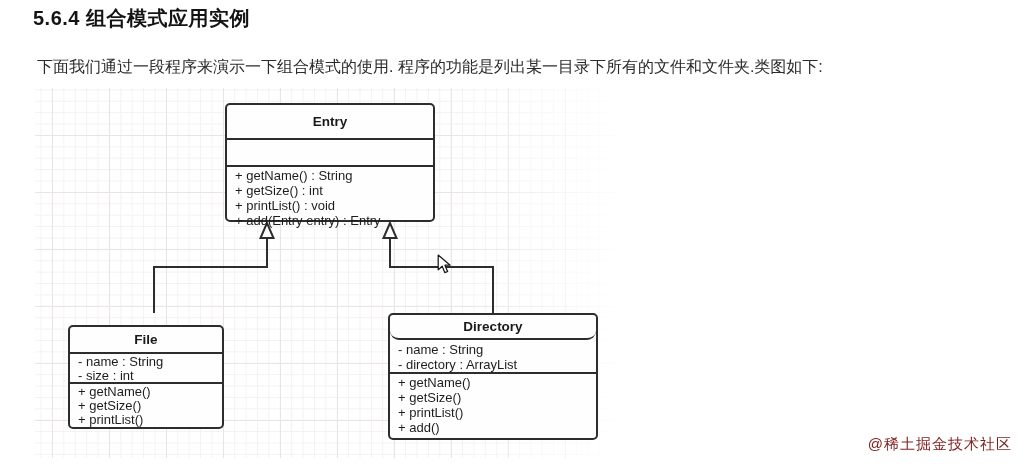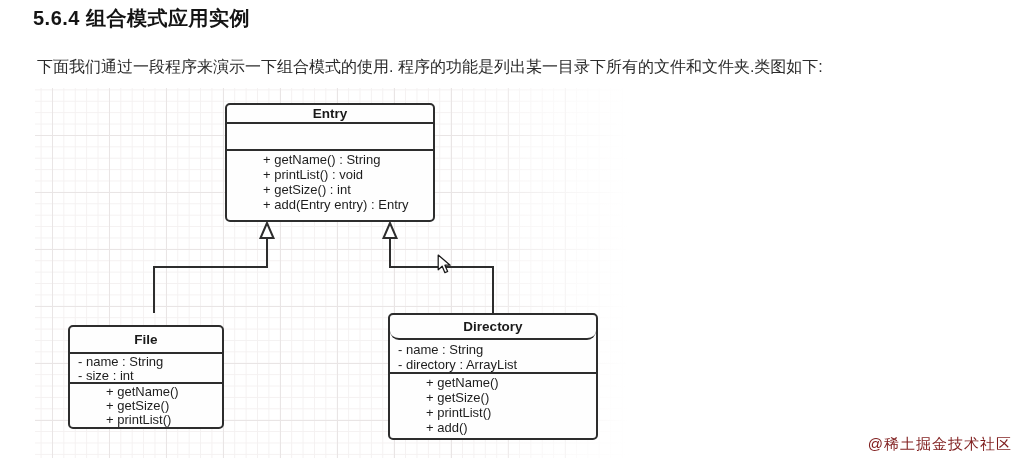--- a/index.html
+++ b/index.html
@@ -38,24 +38,24 @@
   .uml {
     position: absolute; background: #fefefe;
     border: 2px solid #2d2d2d; border-radius: 5px;
   }
   .uml-title {
     font-weight: 700; font-size: 13.5px; color: #1a1a1a;
     display: flex; align-items: center; justify-content: center;
     border-bottom: 2px solid #2d2d2d;
   }
   .uml-attrs { border-bottom: 2px solid #2d2d2d; padding: 1px 6px 0 8px; overflow: hidden; }
-  .uml-methods { padding: 1px 6px 0 8px; overflow: hidden; margin-left: 28px; }
+  .uml-methods { padding: 1px 6px 0 8px; overflow: hidden; }
   .member { font-size: 13px; line-height: 15px; white-space: nowrap; color: #1d1d1d; }
   .class-entry { left: 190px; top: 15px; width: 210px; height: 119px; }
-  .class-entry .uml-title { height: 19px; text-align: center; }
+  .class-entry .uml-title { height: 35px; text-align: center; }
   .class-entry .uml-attrs { height: 27px; }
   .class-file { left: 33px; top: 237px; width: 156px; height: 104px; }
   .class-file .uml-title { height: 27px; }
   .class-file .uml-attrs { height: 30px; }
   .class-file .member { line-height: 14px; }
   .class-directory { left: 353px; top: 225px; width: 210px; height: 127px; }
   .class-directory .uml-title { height: 25px; border-radius: 9px; }
   .class-directory .uml-attrs { height: 34px; padding-top: 2px; }
   .cursor { position: absolute; left: 402px; top: 166px; width: 15px; height: 21px; }
   .watermark {
@@ -77,22 +77,22 @@
     <path class="tri" d="M232,135 L225.5,150 L238.5,150 Z"></path>
     <path class="conn" d="M458,225 V179 H355 V150"></path>
     <path class="tri" d="M355,135 L348.5,150 L361.5,150 Z"></path>
   </svg>
 
   <div class="uml class-entry">
     <div class="uml-title">Entry</div>
     <div class="uml-attrs"></div>
     <div class="uml-methods">
       <div class="member">+ getName() : String</div>
+      <div class="member">+ getSize() : int</div>
       <div class="member">+ printList() : void</div>
-      <div class="member">+ getSize() : int</div>
       <div class="member">+ add(Entry entry) : Entry</div>
     </div>
   </div>
 
   <div class="uml class-file">
     <div class="uml-title">File</div>
     <div class="uml-attrs">
       <div class="member">- name : String</div>
       <div class="member">- size : int</div>
     </div>

